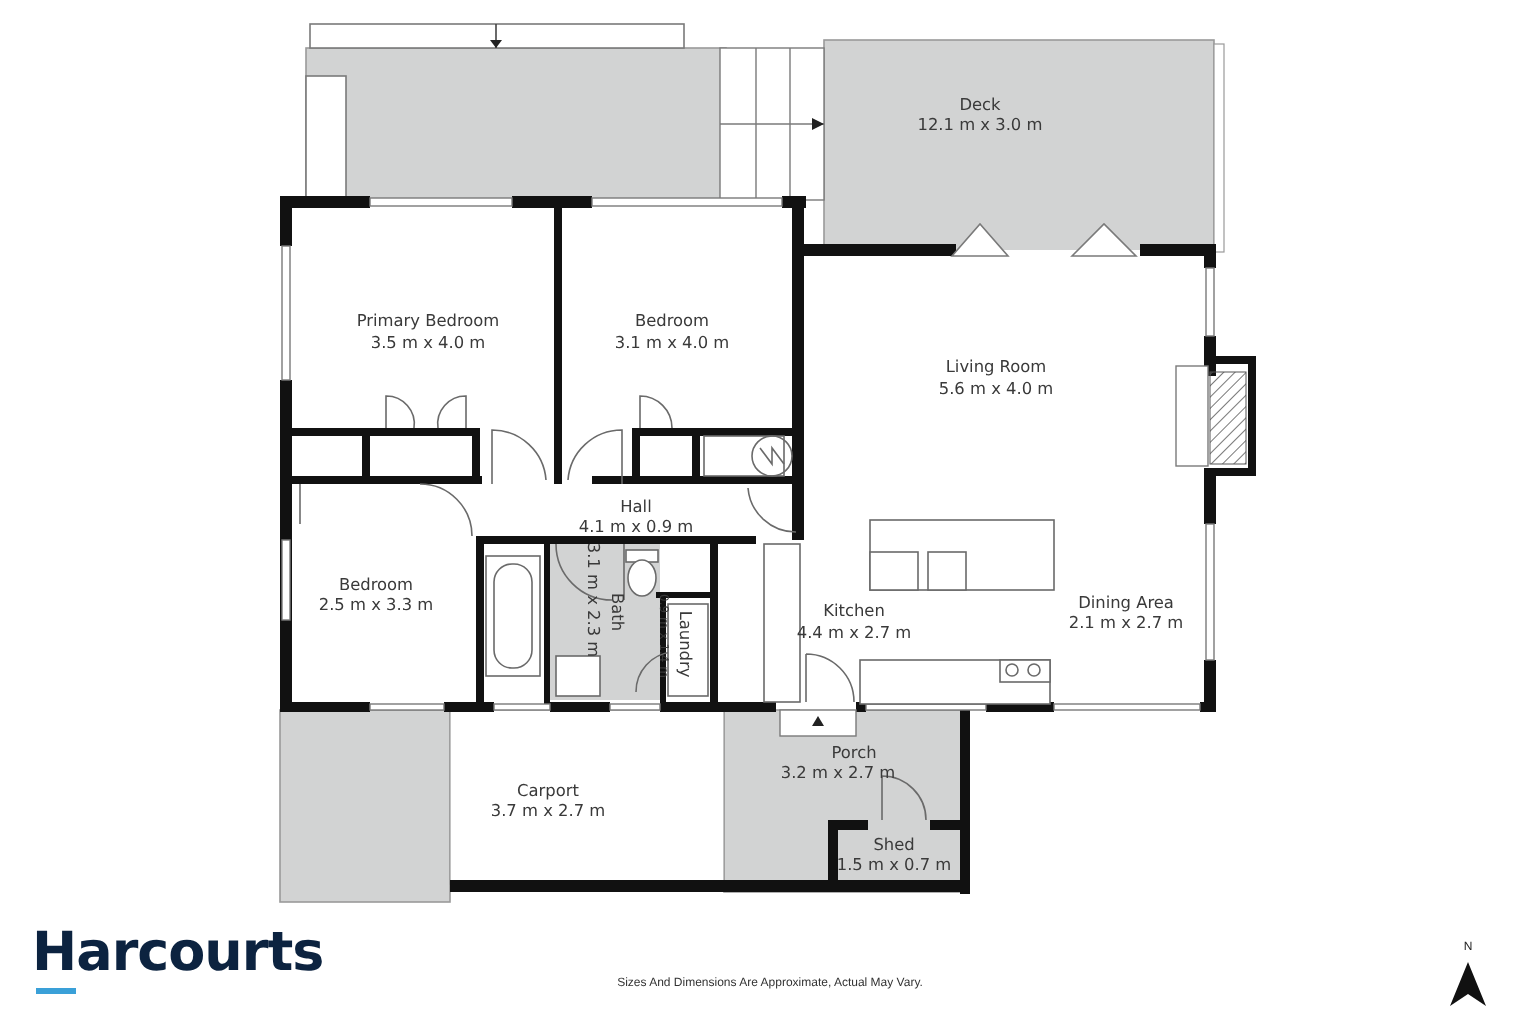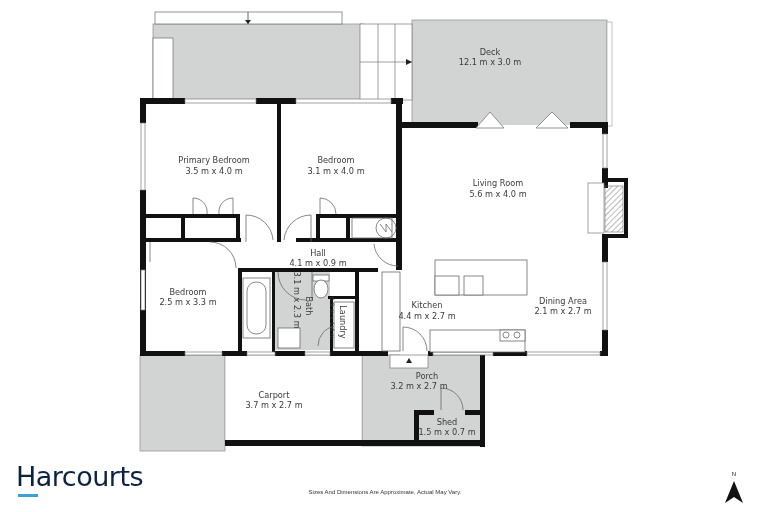--- a/index.html
+++ b/index.html
@@ -1,19 +1,19 @@
 <!DOCTYPE html>
 <html><head>
 <meta charset="utf-8">
 <style>
   html,body{margin:0;padding:0;background:#ffffff;}
   body{width:768px;height:512px;position:relative;overflow:hidden;font-family:"DejaVu Sans",sans-serif;}
   #plan{position:absolute;left:0;top:0;width:768px;height:512px;}
   .lbl{font-family:"DejaVu Sans",sans-serif;font-size:8.2px;fill:#3a3a3a;text-anchor:middle;}
-  .logo{position:absolute;left:16px;top:462px;font-family:"DejaVu Sans",sans-serif;font-weight:normal;font-size:27px;color:#0c2340;letter-spacing:-0.5px;line-height:30px;}
+  .logo{position:absolute;left:16px;top:462px;font-family:"DejaVu Sans",sans-serif;font-weight:bold;font-size:27px;color:#0c2340;letter-spacing:-0.5px;line-height:30px;}
   .logo-bar{position:absolute;left:18px;top:494px;width:20px;height:3px;background:#3aa0d8;}
   .disclaimer{position:absolute;left:230px;top:489px;width:310px;text-align:center;font-family:"Liberation Sans",sans-serif;font-size:6px;color:#333;}
   .north-n{position:absolute;left:730px;top:471px;width:8px;text-align:center;font-size:6px;font-family:"Liberation Sans",sans-serif;color:#222;}
   .north-arrow{position:absolute;left:725px;top:481px;}
 </style>
 </head>
 <body>
 
 <svg id="plan" viewBox="0 0 768 512" xmlns="http://www.w3.org/2000/svg">
 

